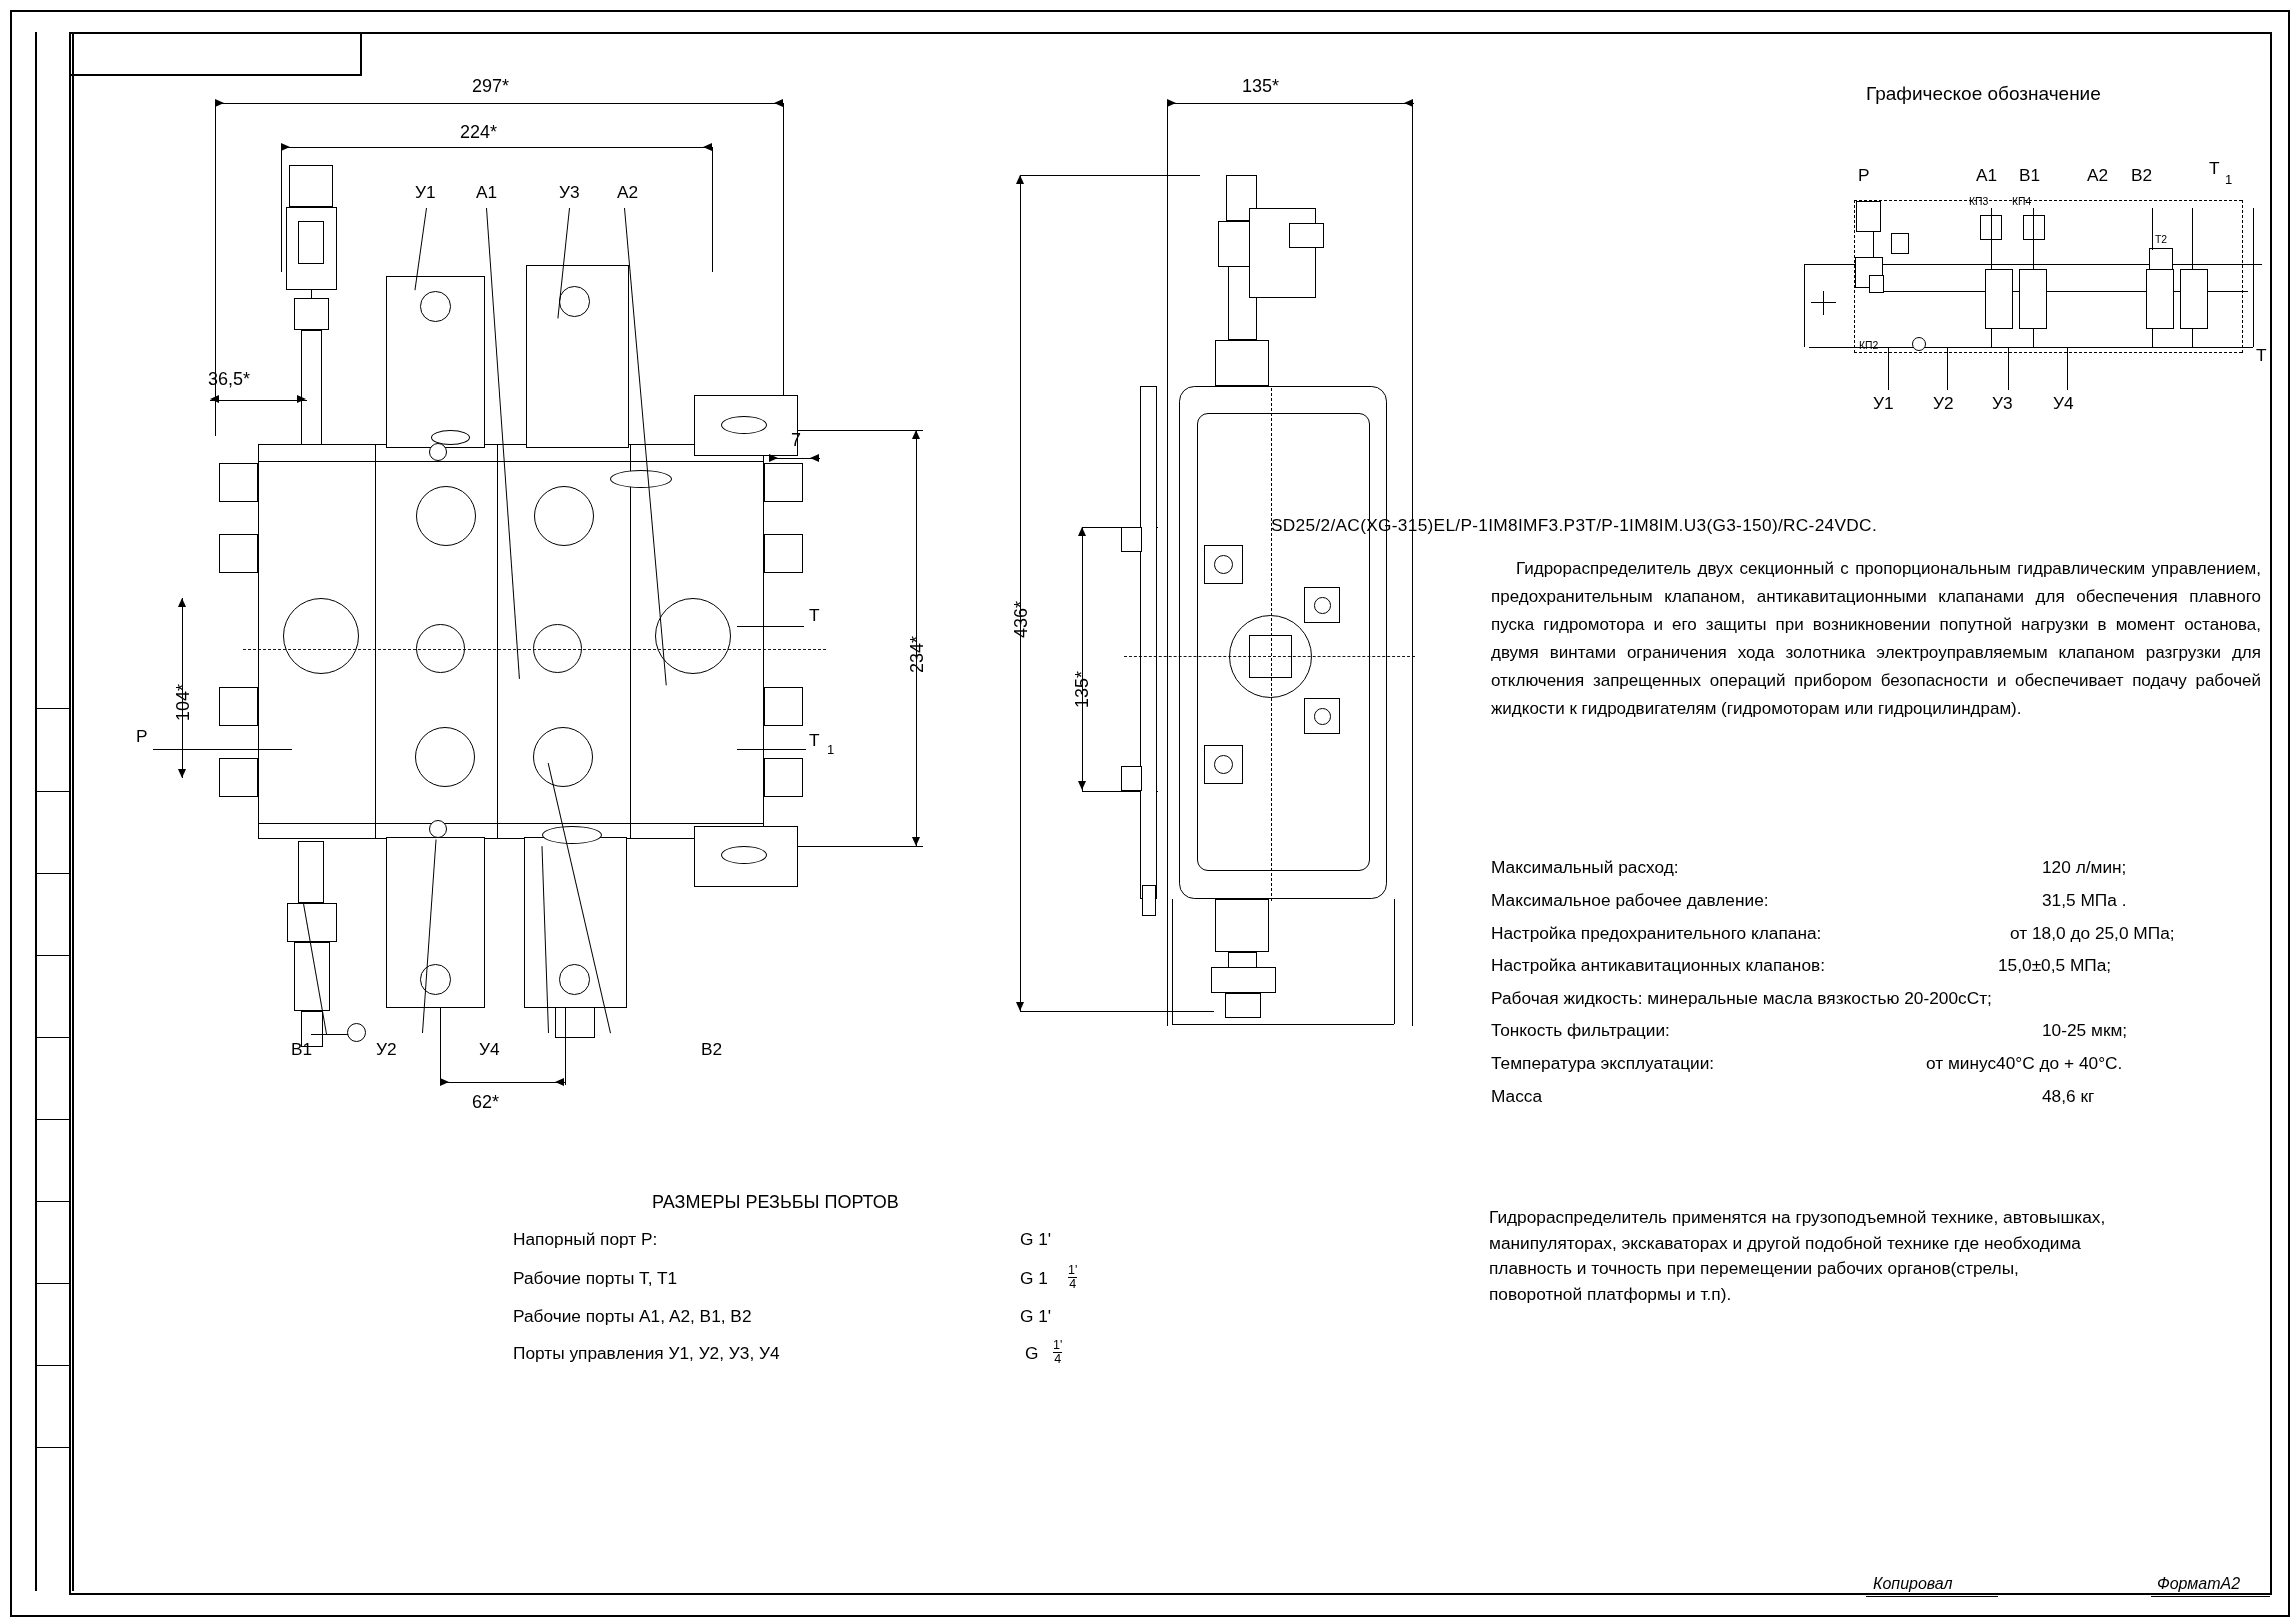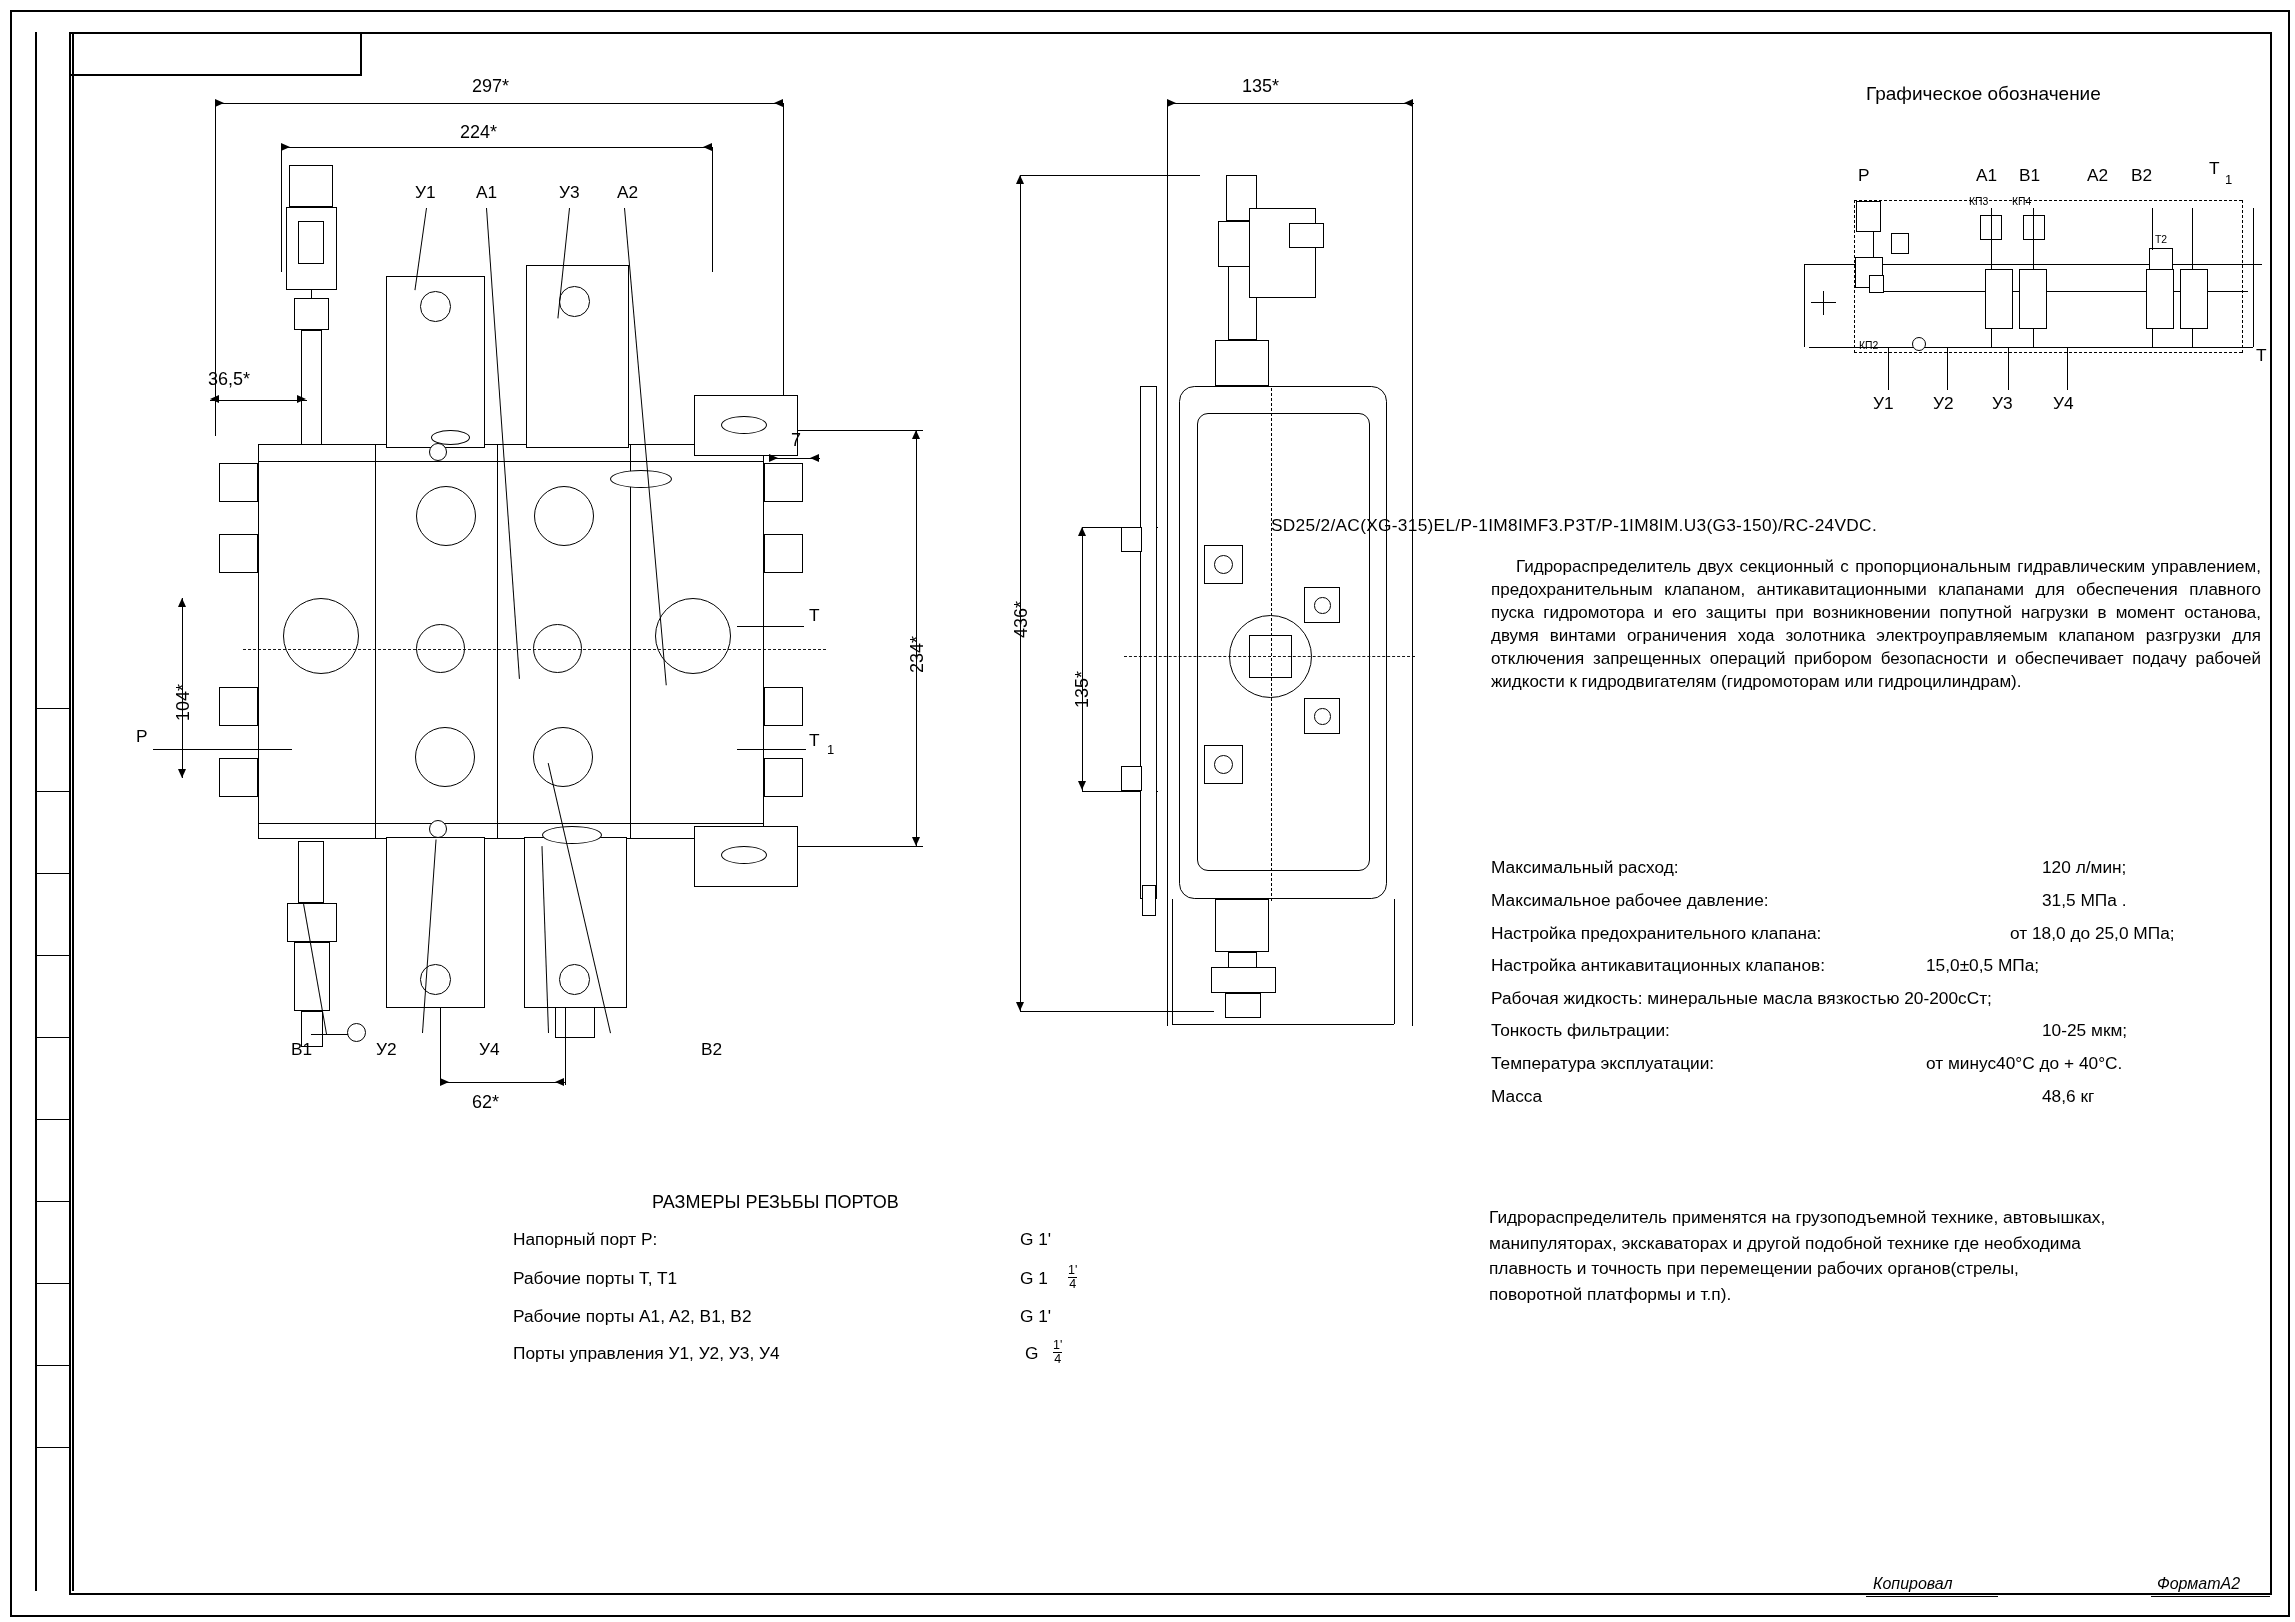--- a/index.html
+++ b/index.html
@@ -22,21 +22,21 @@
   .dash-v{position:absolute;width:0;border-left:1.4px dashed #000;}
   .dashdot-h{position:absolute;height:0;border-top:1px dashed #000;opacity:.9;}
   .rect{position:absolute;border:1.4px solid #000;box-sizing:border-box;background:#fff;}
   .circ{position:absolute;border:1.4px solid #000;border-radius:50%;box-sizing:border-box;background:#fff;}
   .ell{position:absolute;border:1.4px solid #000;border-radius:50%;box-sizing:border-box;background:#fff;}
   .lbl{position:absolute;font-size:17.3px;white-space:nowrap;}
   .lbl-s{position:absolute;font-size:13px;white-space:nowrap;}
   .lbl-xs{position:absolute;font-size:10.4px;white-space:nowrap;}
   .dim{position:absolute;font-size:18px;white-space:nowrap;}
   .txt{position:absolute;font-size:17.3px;white-space:nowrap;}
-  .txtblk{position:absolute;font-size:17px;line-height:23px;}
+  .txtblk{position:absolute;font-size:17px;line-height:28px;}
   .arrow-l,.arrow-r{position:absolute;width:0;height:0;border-top:4.2px solid transparent;border-bottom:4.2px solid transparent;}
   .arrow-l{border-right:9.7px solid #000;}
   .arrow-r{border-left:9.7px solid #000;}
   .arrow-u,.arrow-d{position:absolute;width:0;height:0;border-left:4.2px solid transparent;border-right:4.2px solid transparent;}
   .arrow-u{border-bottom:9.7px solid #000;}
   .arrow-d{border-top:9.7px solid #000;}
   .rot90{transform:rotate(-90deg);transform-origin:left top;}
   .frac{display:inline-block;text-align:center;vertical-align:-0.55em;font-size:12.5px;line-height:1.05;}
   .frac span{display:block;}
   .frac .den{border-top:1px solid #000;}
@@ -337,21 +337,21 @@
     <div class="txt" style="left:1491px;top:857px;">Максимальный расход:</div>
     <div class="txt" style="left:2042px;top:857px;">120 л/мин;</div>
 
     <div class="txt" style="left:1491px;top:890px;">Максимальное рабочее давление:</div>
     <div class="txt" style="left:2042px;top:890px;">31,5 МПа .</div>
 
     <div class="txt" style="left:1491px;top:923px;">Настройка предохранительного клапана:</div>
     <div class="txt" style="left:2010px;top:923px;">от 18,0 до 25,0 МПа;</div>
 
     <div class="txt" style="left:1491px;top:955px;">Настройка антикавитационных клапанов:</div>
-    <div class="txt" style="left:1926px;top:955px;">15,0±0,5 МПа;</div>
+    <div class="txt" style="left:1998px;top:955px;">15,0±0,5 МПа;</div>
 
     <div class="txt" style="left:1491px;top:988px;">Рабочая жидкость: минеральные масла вязкостью 20-200сСт;</div>
 
     <div class="txt" style="left:1491px;top:1020px;">Тонкость фильтрации:</div>
     <div class="txt" style="left:2042px;top:1020px;">10-25 мкм;</div>
 
     <div class="txt" style="left:1491px;top:1053px;">Температура эксплуатации:</div>
     <div class="txt" style="left:1926px;top:1053px;">от минус40°С до + 40°С.</div>
 
     <div class="txt" style="left:1491px;top:1086px;">Масса</div>

